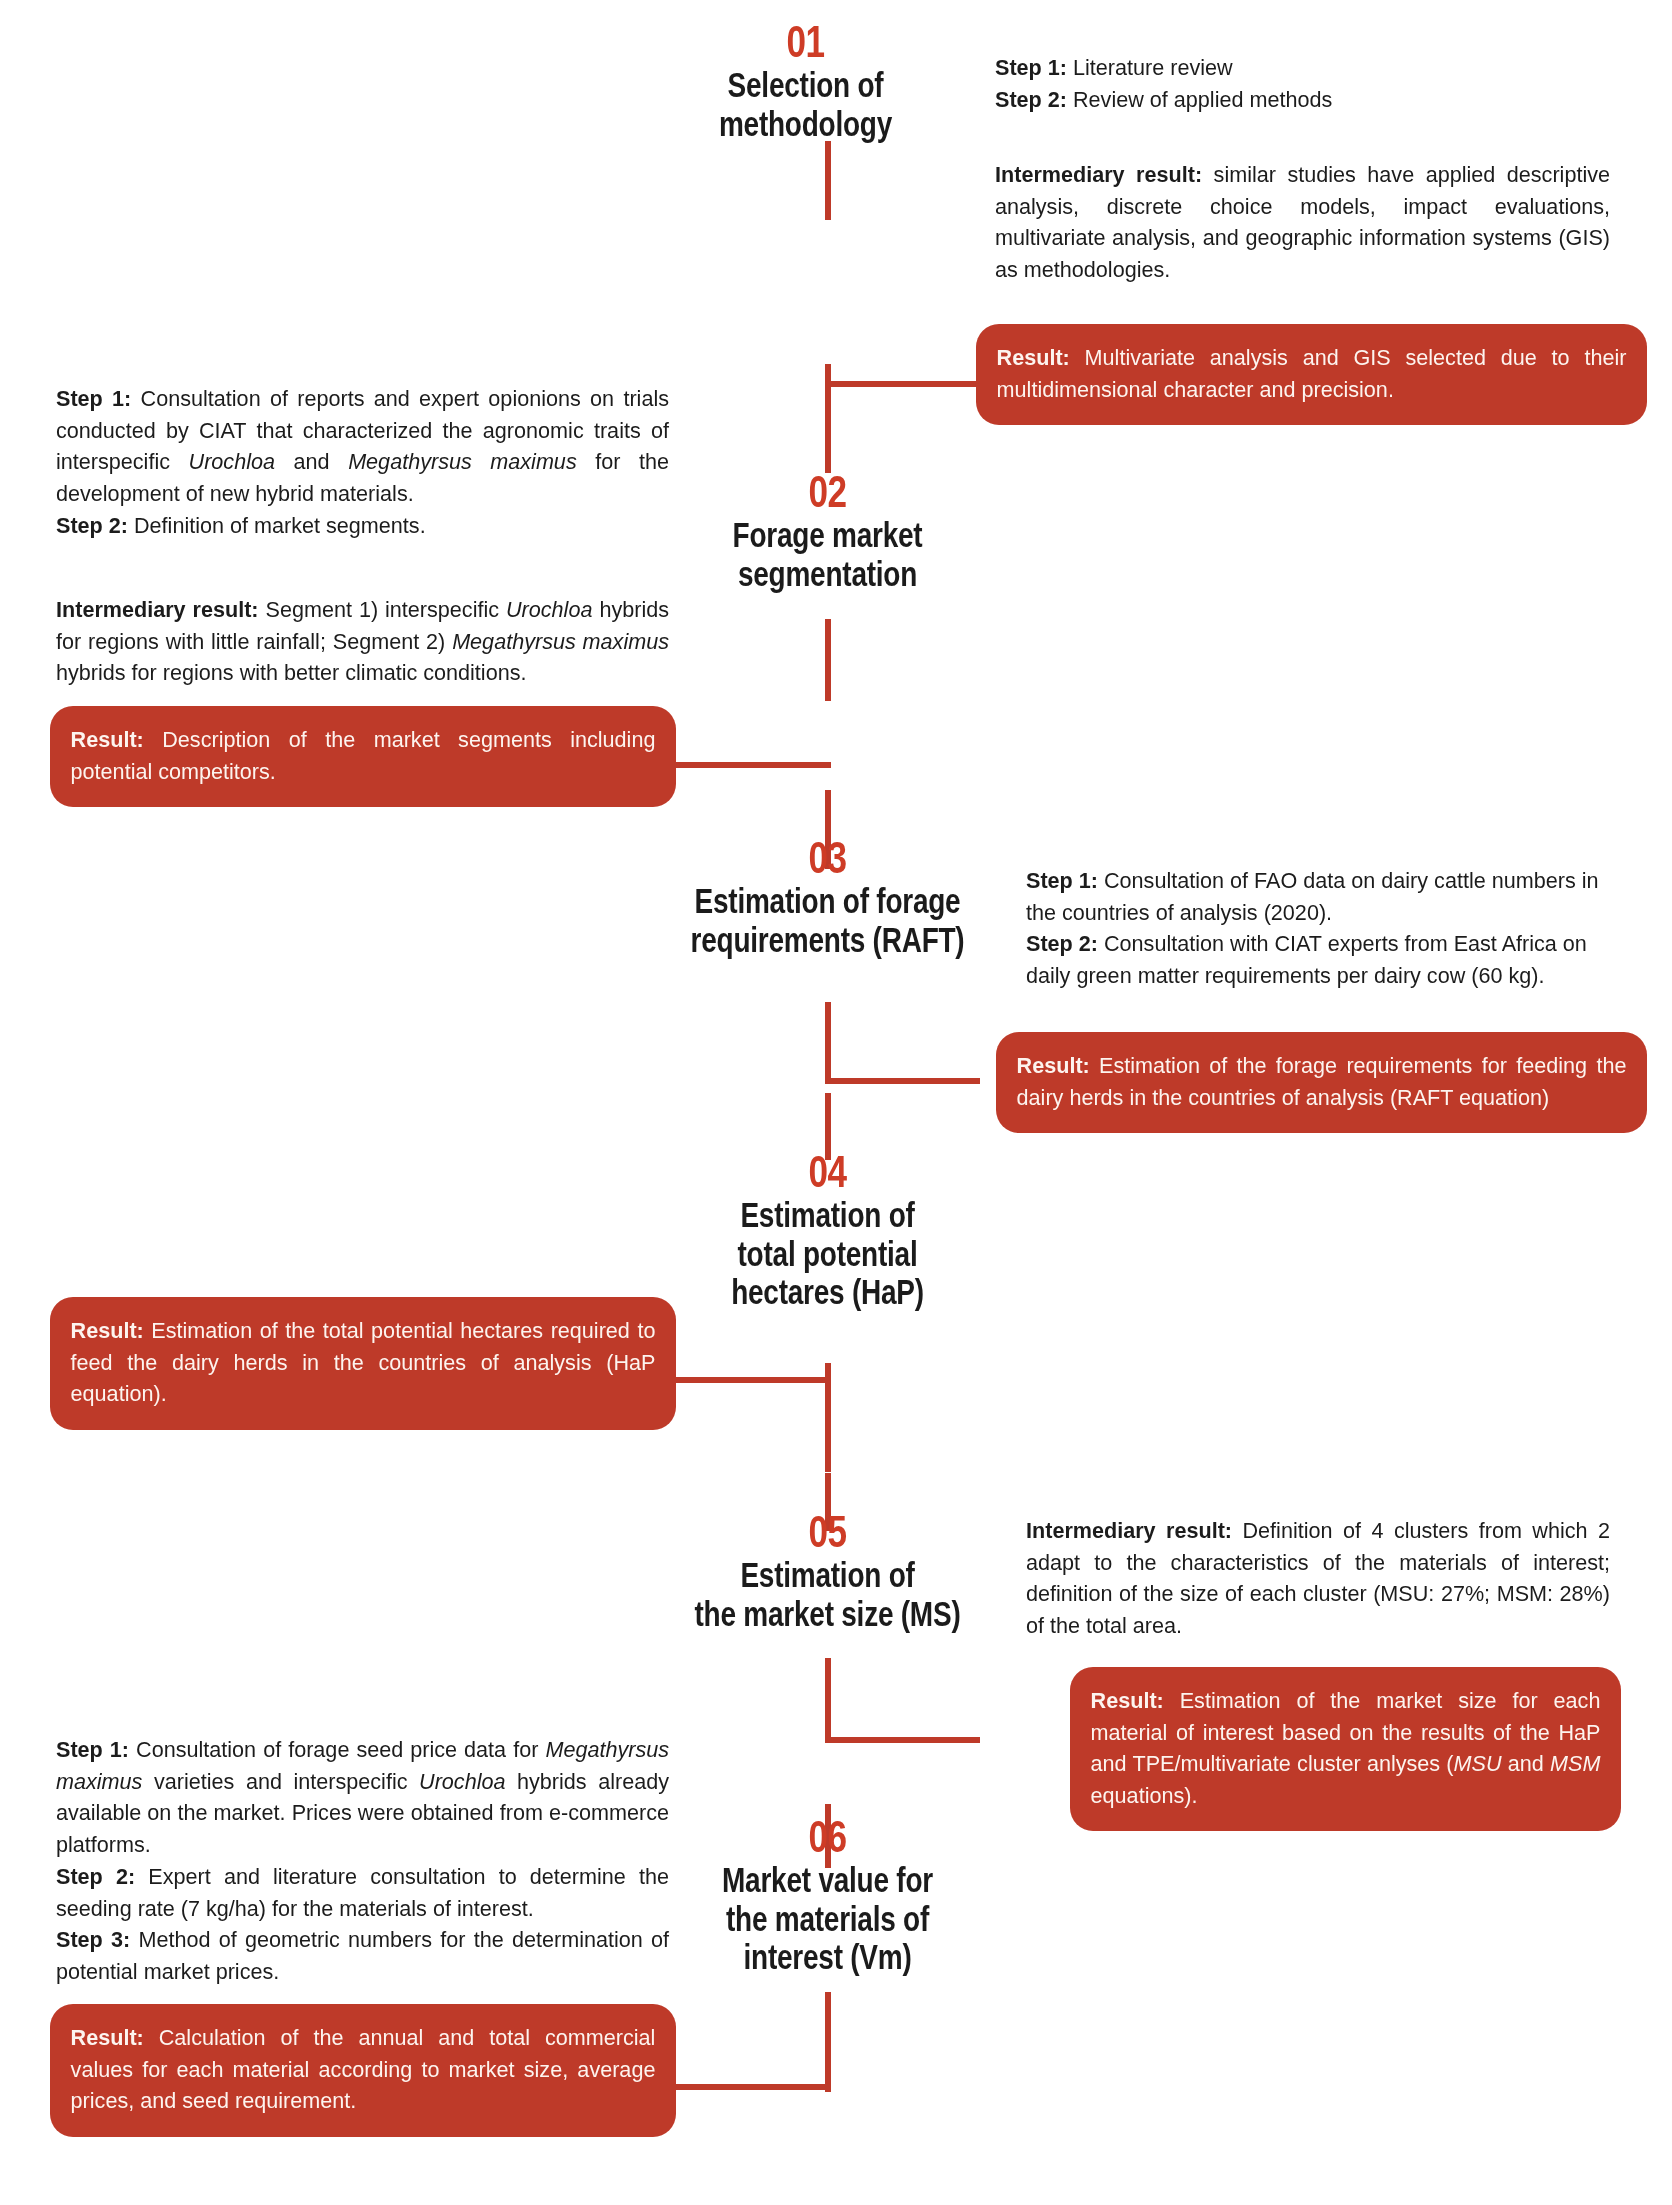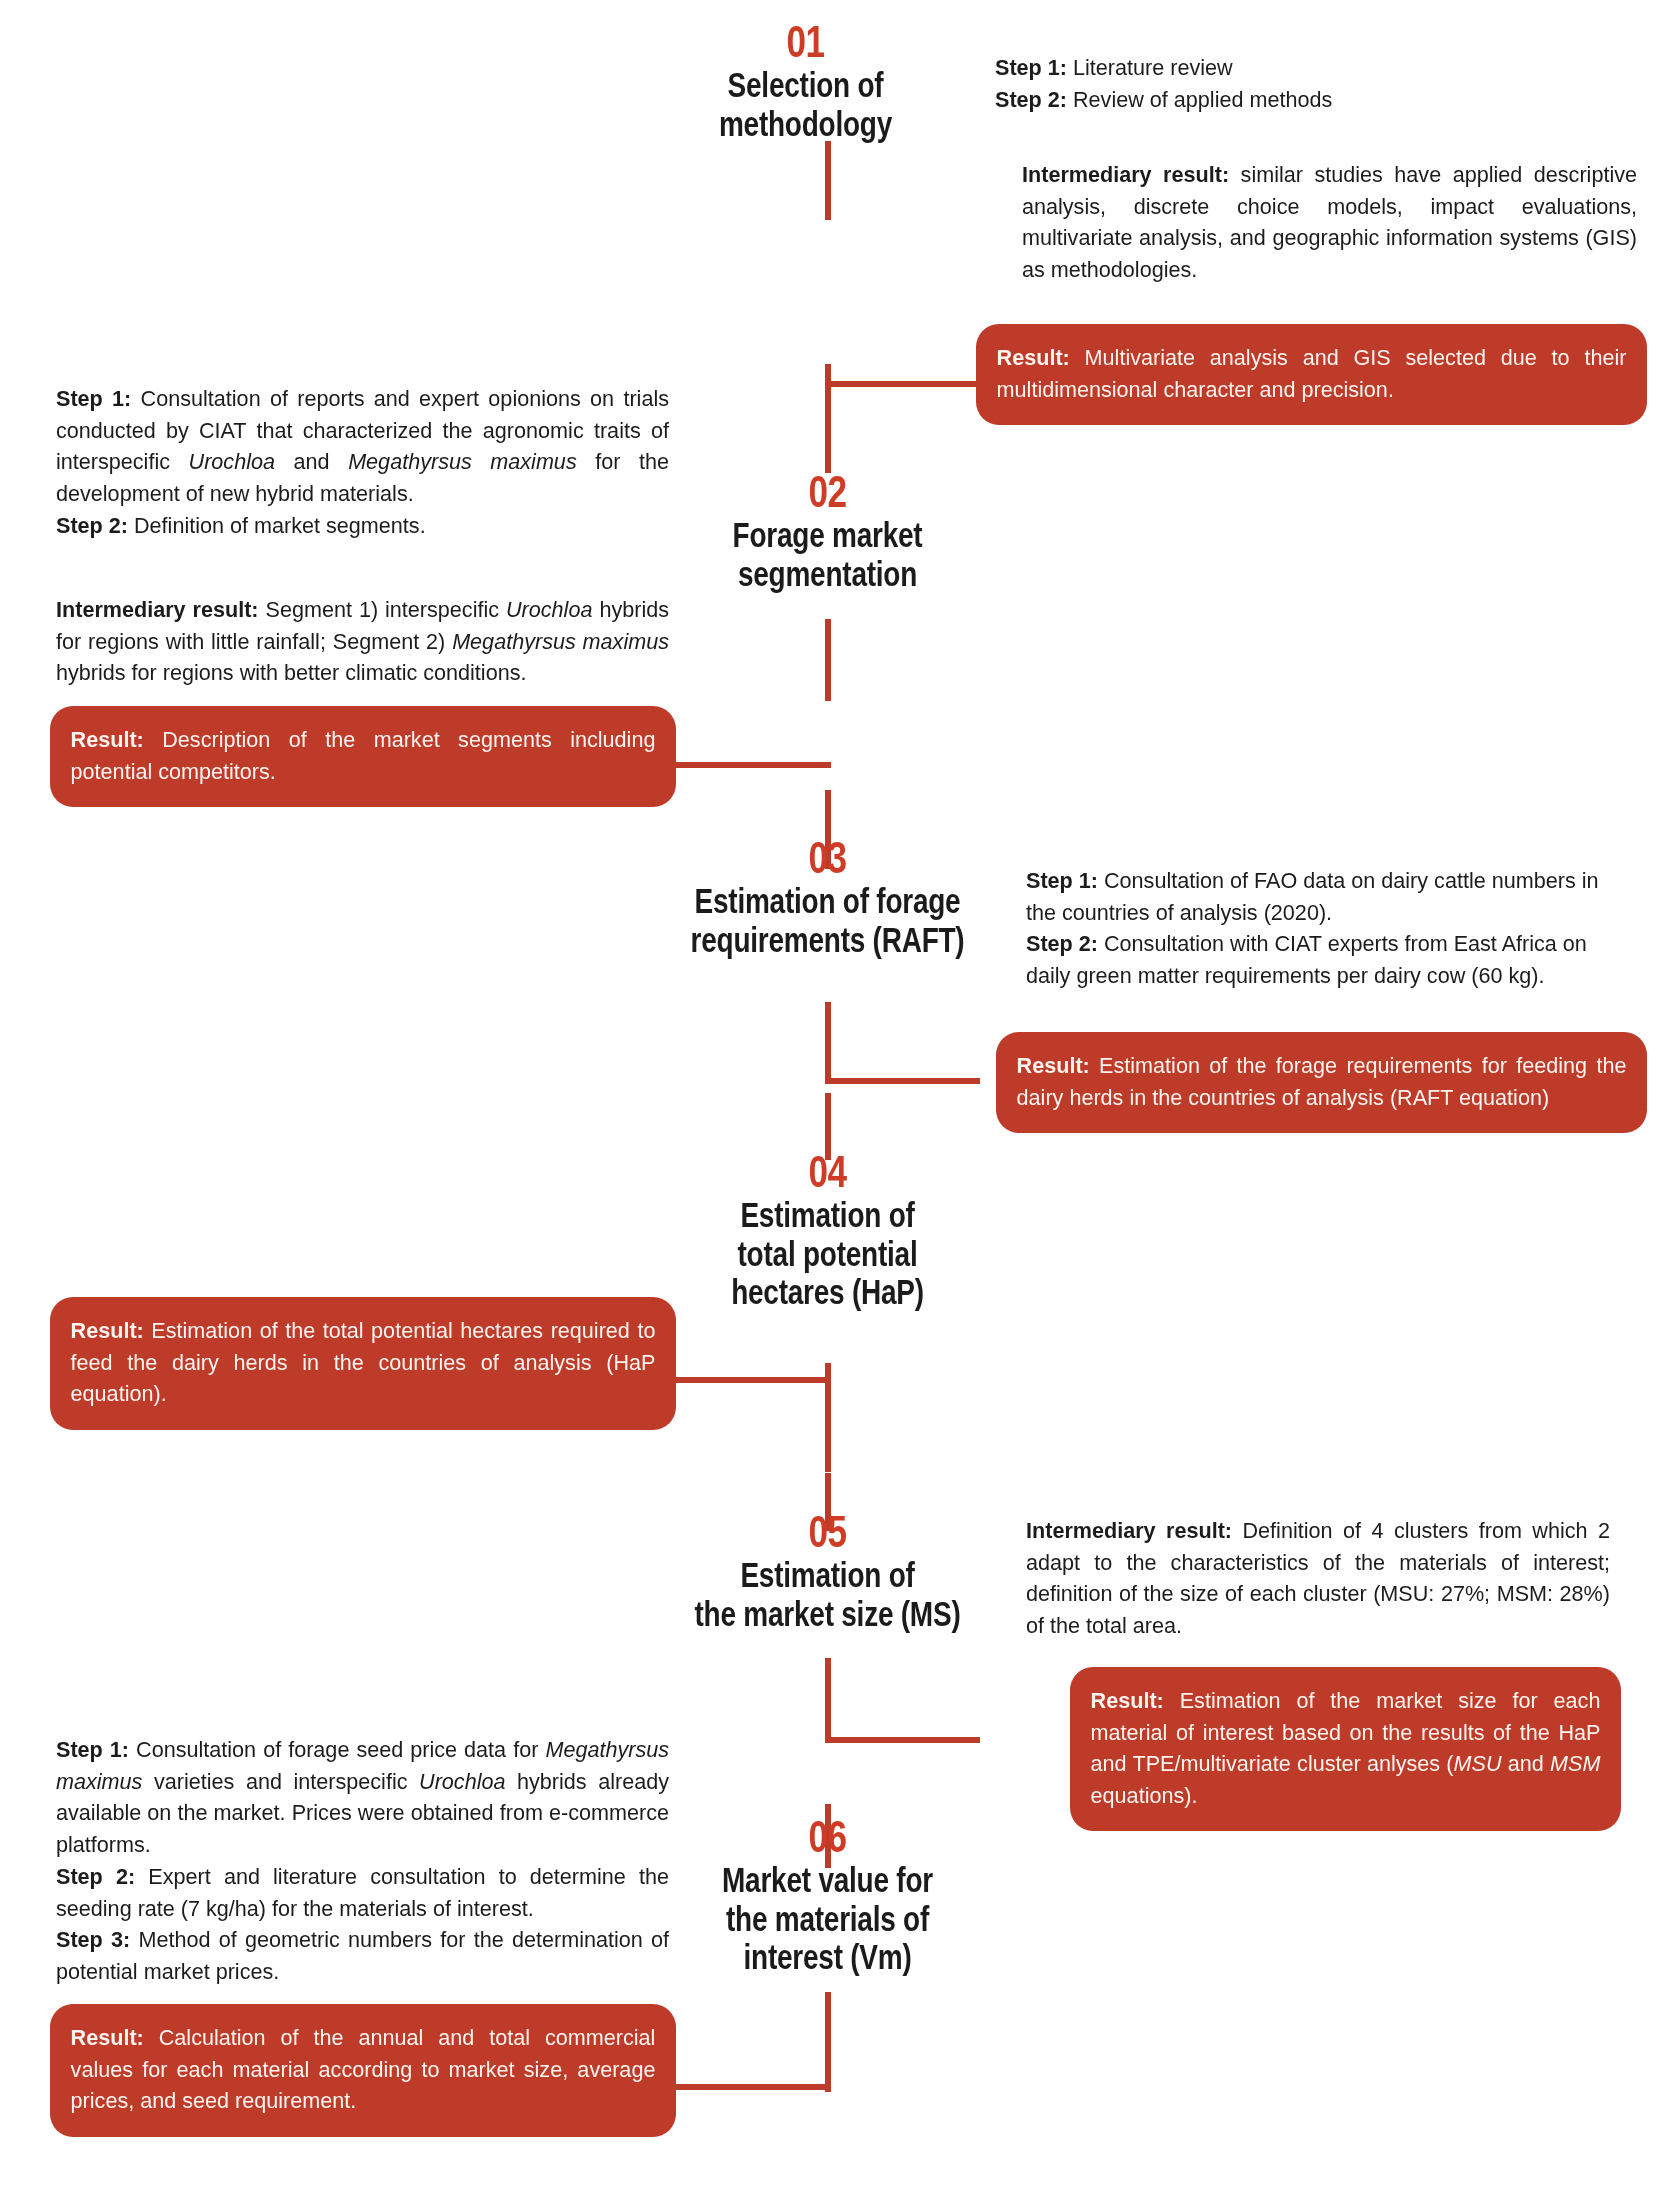--- a/index.html
+++ b/index.html
@@ -115,21 +115,21 @@
     </div>
   </div>
 
   <div class="txt" style="left:995px;top:52px;width:615px;text-align:left;">
     <p><b>Step 1:</b>
        <span>Literature review</span></p>
     <p><b>Step 2:</b>
        <span>Review of applied methods</span></p>
   </div>
 
-  <div class="txt" style="left:995px;top:159px;width:615px;margin-left:27px;">
+  <div class="txt" style="left:995px;top:159px;width:615px;">
     <p><b>Intermediary result:</b>
        <span>similar studies have applied descriptive analysis, discrete choice models, impact evaluations, multivariate analysis, and geographic information systems (GIS) as methodologies.</span></p>
   </div>
 
   <div class="result-box" style="left:976px;top:324px;width:671px;">
     <span class="lead">Result:</span>
     <span>Multivariate analysis and GIS selected due to their multidimensional character and precision.</span>
   </div>
 
   <div class="step-node" style="left:633px;top:471px;">

